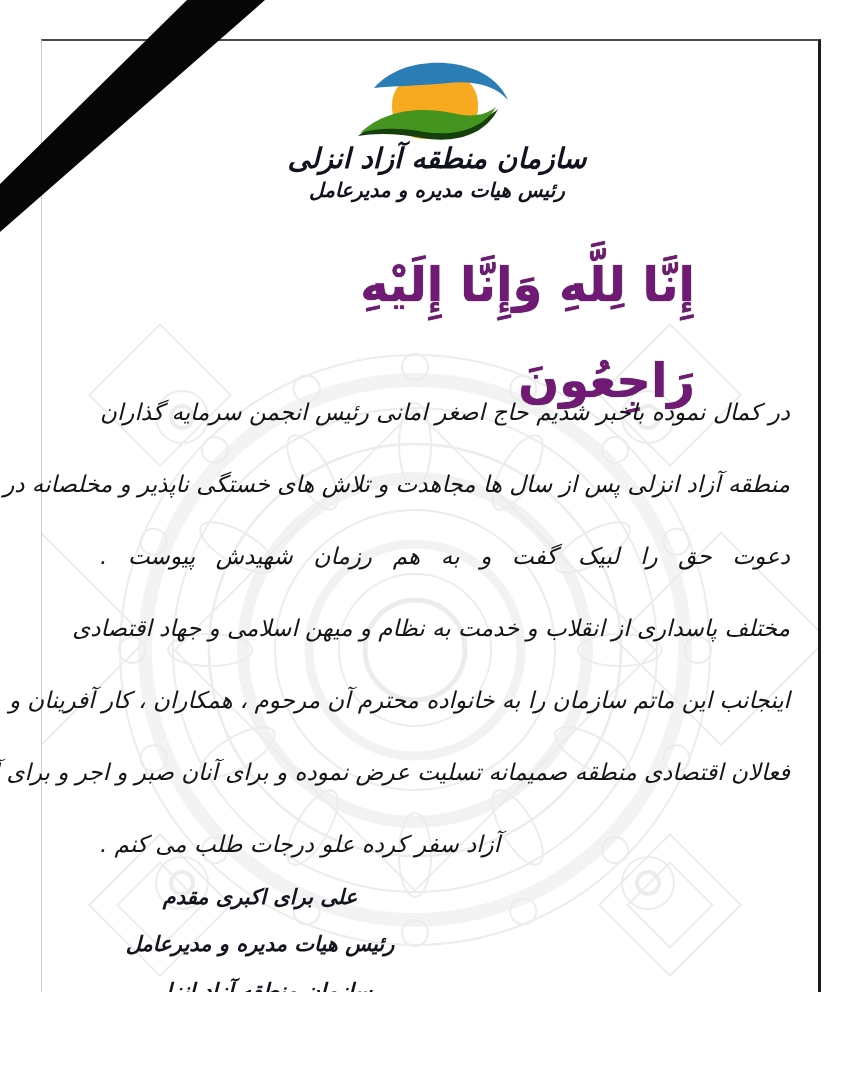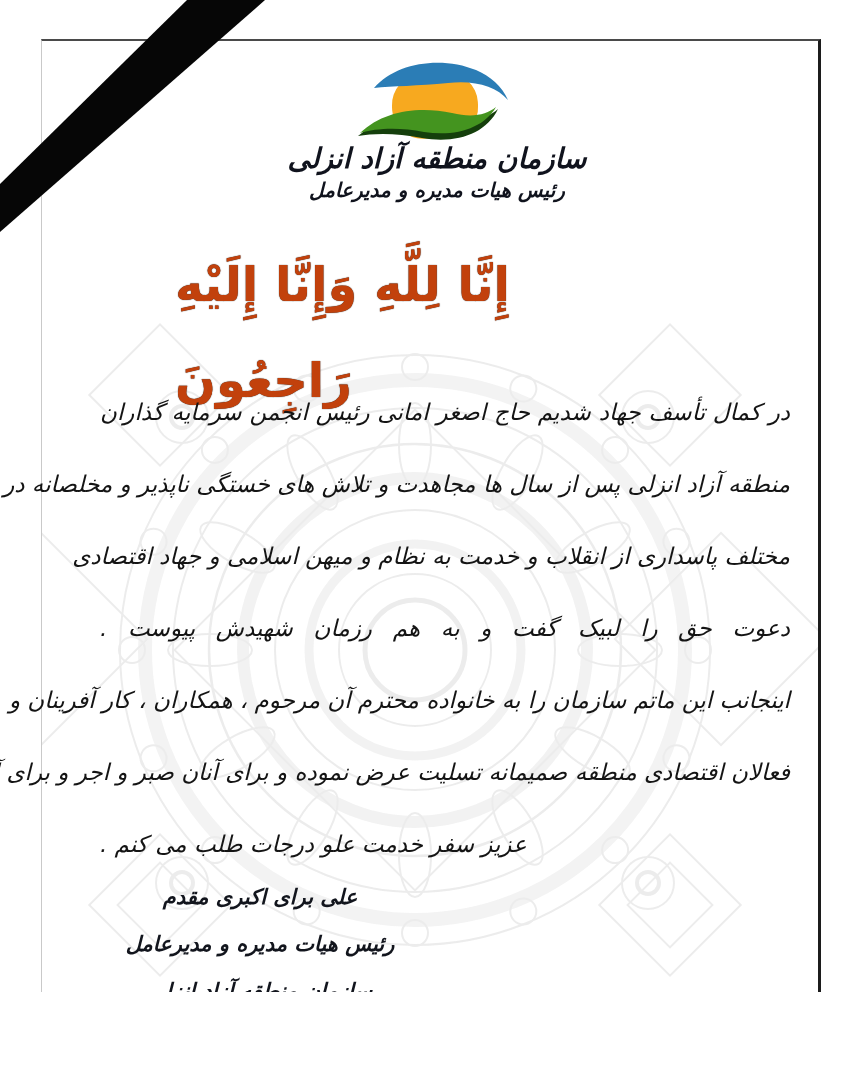--- a/index.html
+++ b/index.html
@@ -35,22 +35,22 @@
     text-align:center; direction:rtl;
     font-size:28px; font-weight:800; font-style:italic; color:#10131d;
   }
   .org-role {
     position:absolute; left:272px; top:178px; width:330px; z-index:2;
     text-align:center; direction:rtl;
     font-size:20px; font-weight:700; font-style:italic; color:#10131d;
   }
   .calligraphy {
     position:absolute; left:175px; top:236px; width:520px; z-index:2;
-    text-align:left; direction:rtl;
-    font-size:48px; font-weight:bold; color:#c2410c; line-height:96px;
+    text-align:right; direction:rtl;
+    font-size:48px; font-weight:bold; color:#701a75; line-height:96px;
     text-shadow:0 0 1px #0a0a0a;
   }
   .letter-body {
     position:absolute; left:100px; top:376px; width:690px; z-index:2;
     direction:rtl; color:#141414;
   }
   .body-line {
     height:72px; line-height:72px; font-size:23px; font-style:italic;
     text-align:justify; text-align-last:justify; white-space:nowrap;
   }
@@ -151,27 +151,27 @@
     <path d="M2,82 C30,58 66,54 98,62 C118,67 132,64 142,55 C130,80 100,90 66,84 C42,79 18,79 2,82 Z" fill="#153f0c"></path>
     <path d="M4,79 C28,56 64,52 96,59 C116,64 130,61 140,53 C128,74 100,83 68,78 C44,73 20,74 4,79 Z" fill="#44941f"></path>
   </svg>
 
   <div class="org-name">سازمان منطقه آزاد انزلی</div>
   <div class="org-role">رئیس هیات مدیره و مدیرعامل</div>
 
   <div class="calligraphy">إِنَّا لِلَّهِ وَإِنَّا إِلَيْهِ رَاجِعُونَ</div>
 
   <div class="letter-body">
-    <div class="body-line">در کمال تأسف جهاد شدیم حاج اصغر امانی رئیس انجمن سرمایه گذاران</div>
+    <div class="body-line">در کمال نموده باخبر شدیم حاج اصغر امانی رئیس انجمن سرمایه گذاران</div>
     <div class="body-line">منطقه آزاد انزلی پس از سال ها مجاهدت و تلاش های خستگی ناپذیر و مخلصانه در عرصه های</div>
+    <div class="body-line">دعوت حق را لبیک گفت و به هم رزمان شهیدش پیوست .</div>
     <div class="body-line">مختلف پاسداری از انقلاب و خدمت به نظام و میهن اسلامی و جهاد اقتصادی</div>
-    <div class="body-line">دعوت حق را لبیک گفت و به هم رزمان شهیدش پیوست .</div>
     <div class="body-line">اینجانب این ماتم سازمان را به خانواده محترم آن مرحوم ، همکاران ، کار آفرینان و</div>
     <div class="body-line">فعالان اقتصادی منطقه صمیمانه تسلیت عرض نموده و برای آنان صبر و اجر و برای آن</div>
-    <div class="body-line end-left">عزیز سفر خدمت علو درجات طلب می کنم .</div>
+    <div class="body-line end-left">آزاد سفر کرده علو درجات طلب می کنم .</div>
   </div>
 
   <div class="signature">
     <div class="sig-line">علی برای اکبری مقدم</div>
     <div class="sig-line">رئیس هیات مدیره و مدیرعامل</div>
     <div class="sig-line">سازمان منطقه آزاد انزلی</div>
   </div>
 
 </div>
 

